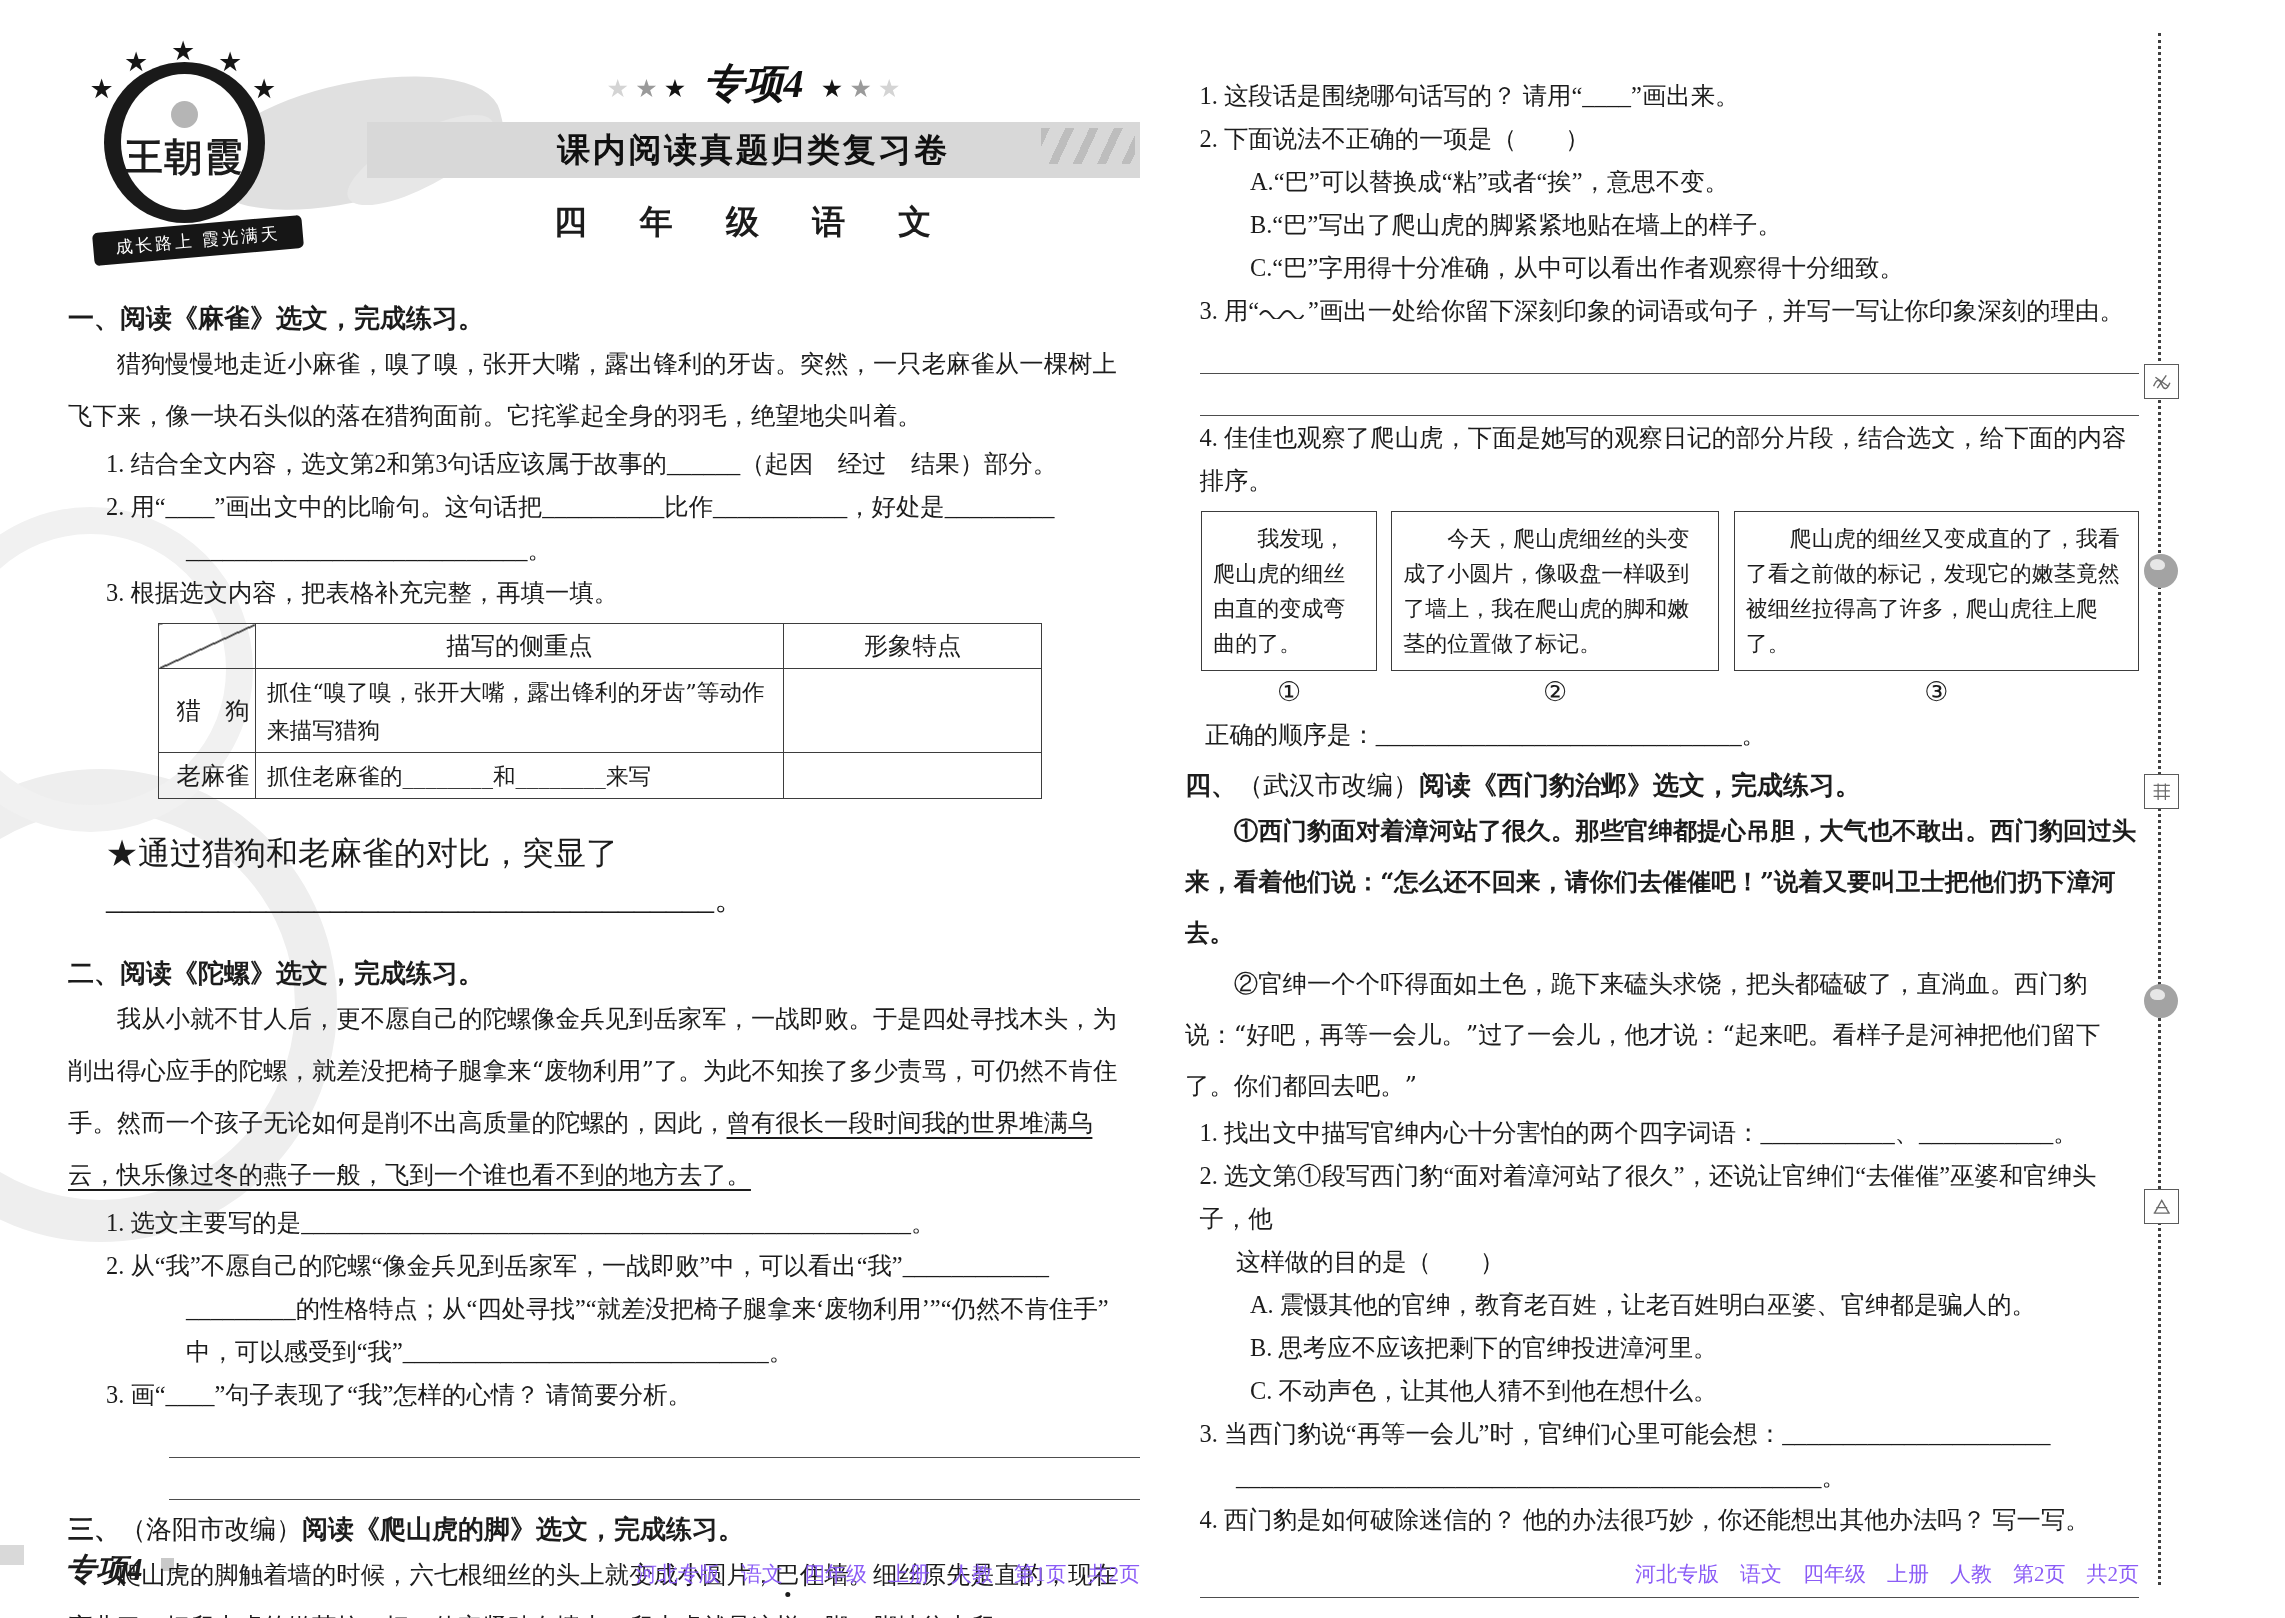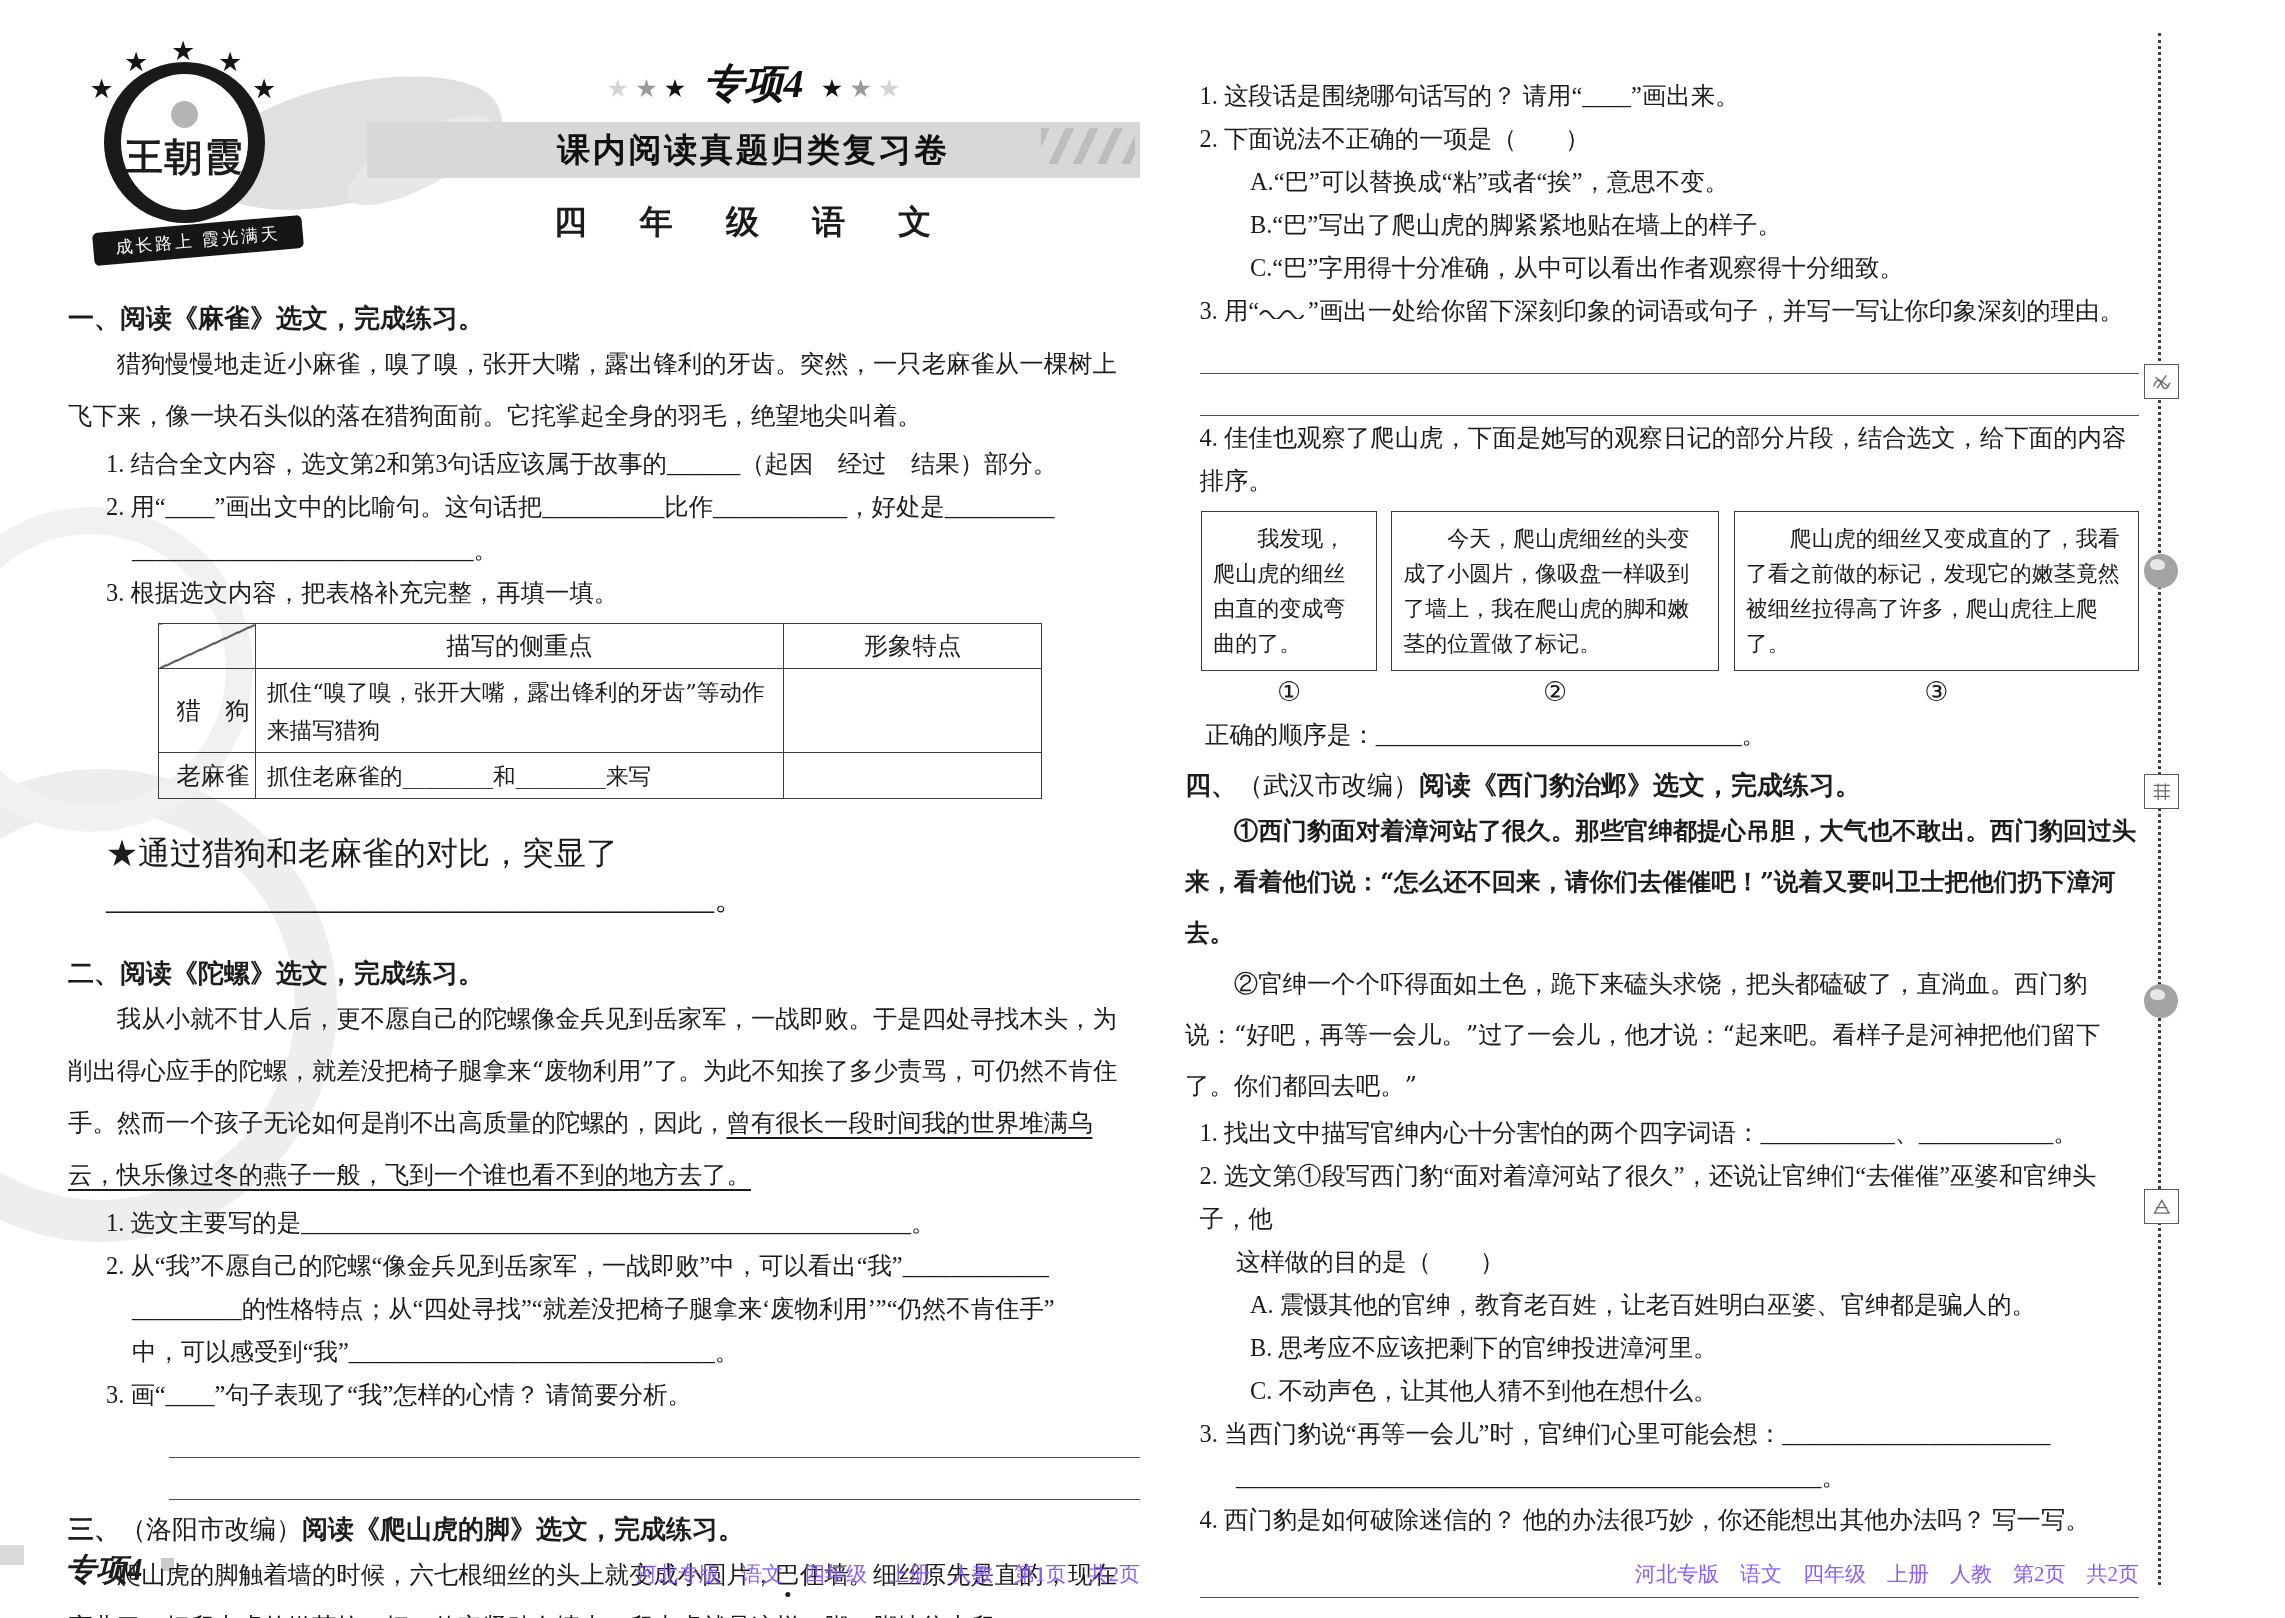--- a/index.html
+++ b/index.html
@@ -38,21 +38,21 @@
   .banner-text{font-size:33px;font-weight:bold;font-family:"Liberation Sans",sans-serif;letter-spacing:2.7px;color:#101010;}
   .chevrons{position:absolute;right:5.4px;top:6.3px;width:94px;height:36px;
     background:repeating-linear-gradient(115deg,#bdbdbd 0 8.1px,#d8d8d8 8.1px 22px);}
   .subtitle{margin-top:22px;text-align:center;font-size:33px;font-weight:bold;
     font-family:"Liberation Sans",sans-serif;letter-spacing:22px;}
   
   .sec-h{font-size:26px;font-weight:bold;font-family:"Liberation Sans",sans-serif;line-height:40px;margin-top:9px;}
   .sec-h .src{font-weight:normal;font-family:"DejaVu Serif",serif;}
   .passage{font-size:24.4px;line-height:52px;font-family:"DejaVu Serif",serif;margin:0;text-indent:2em;}
   .q{font-size:24.4px;line-height:43px;margin:0 0 0 38px;}
-  .q.cont{margin-left:64px;}
+  .q.cont{margin-left:118px;}
   .opt{font-size:24.4px;line-height:43px;margin:0 0 0 65px;}
   .ul-sent{text-decoration:underline;text-decoration-thickness:1.8px;text-underline-offset:6.3px;}
   .emph{position:relative;}
   .emph::after{content:"";position:absolute;left:50%;bottom:-8.1px;width:5.4px;height:5.4px;border-radius:50%;
     background:#1c1c1c;transform:translateX(-50%);}
   .ans{border-bottom:1.8px solid #4d4d4d;height:41px;margin-left:101px;}
   .ans.full{margin-left:14.5px;}
   .ans.tall{height:56px;}
   .star-line{font-size:32px;line-height:45px;margin-left:38px;}
   

